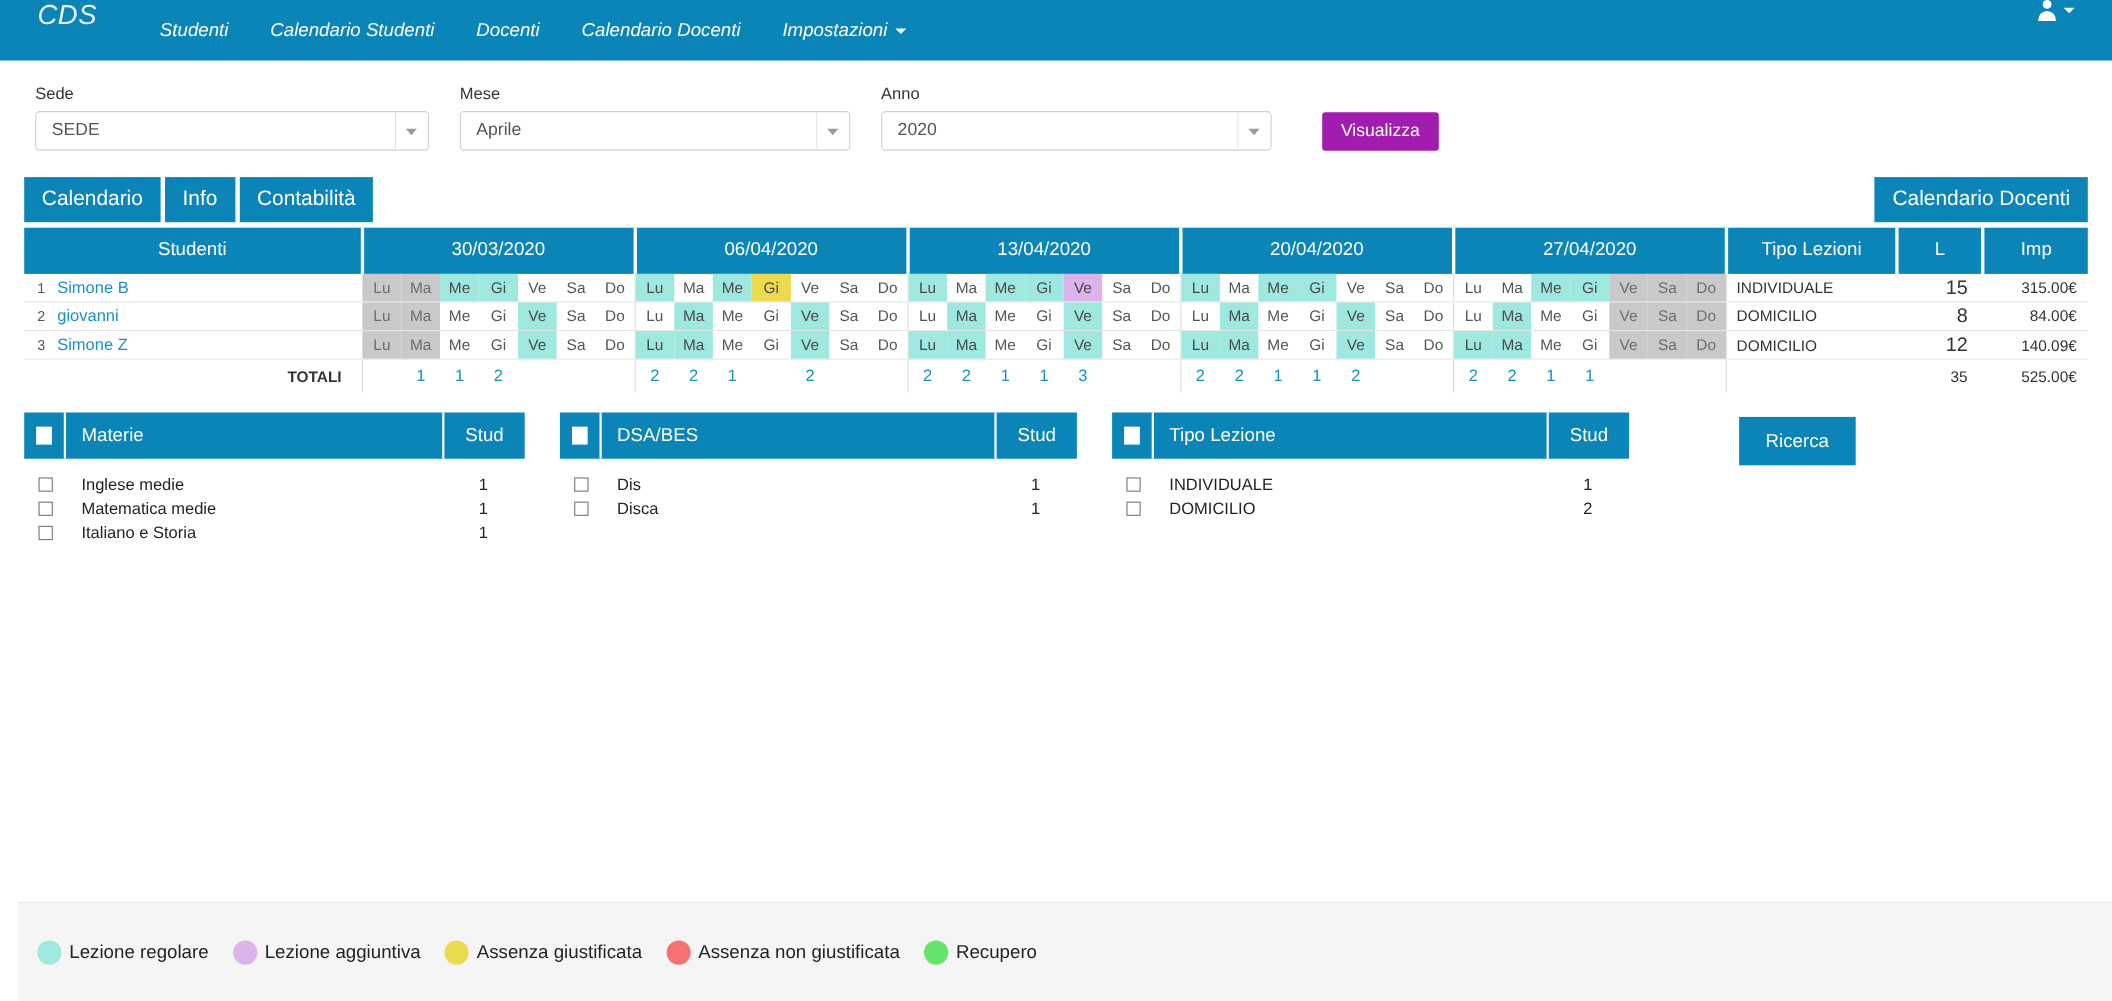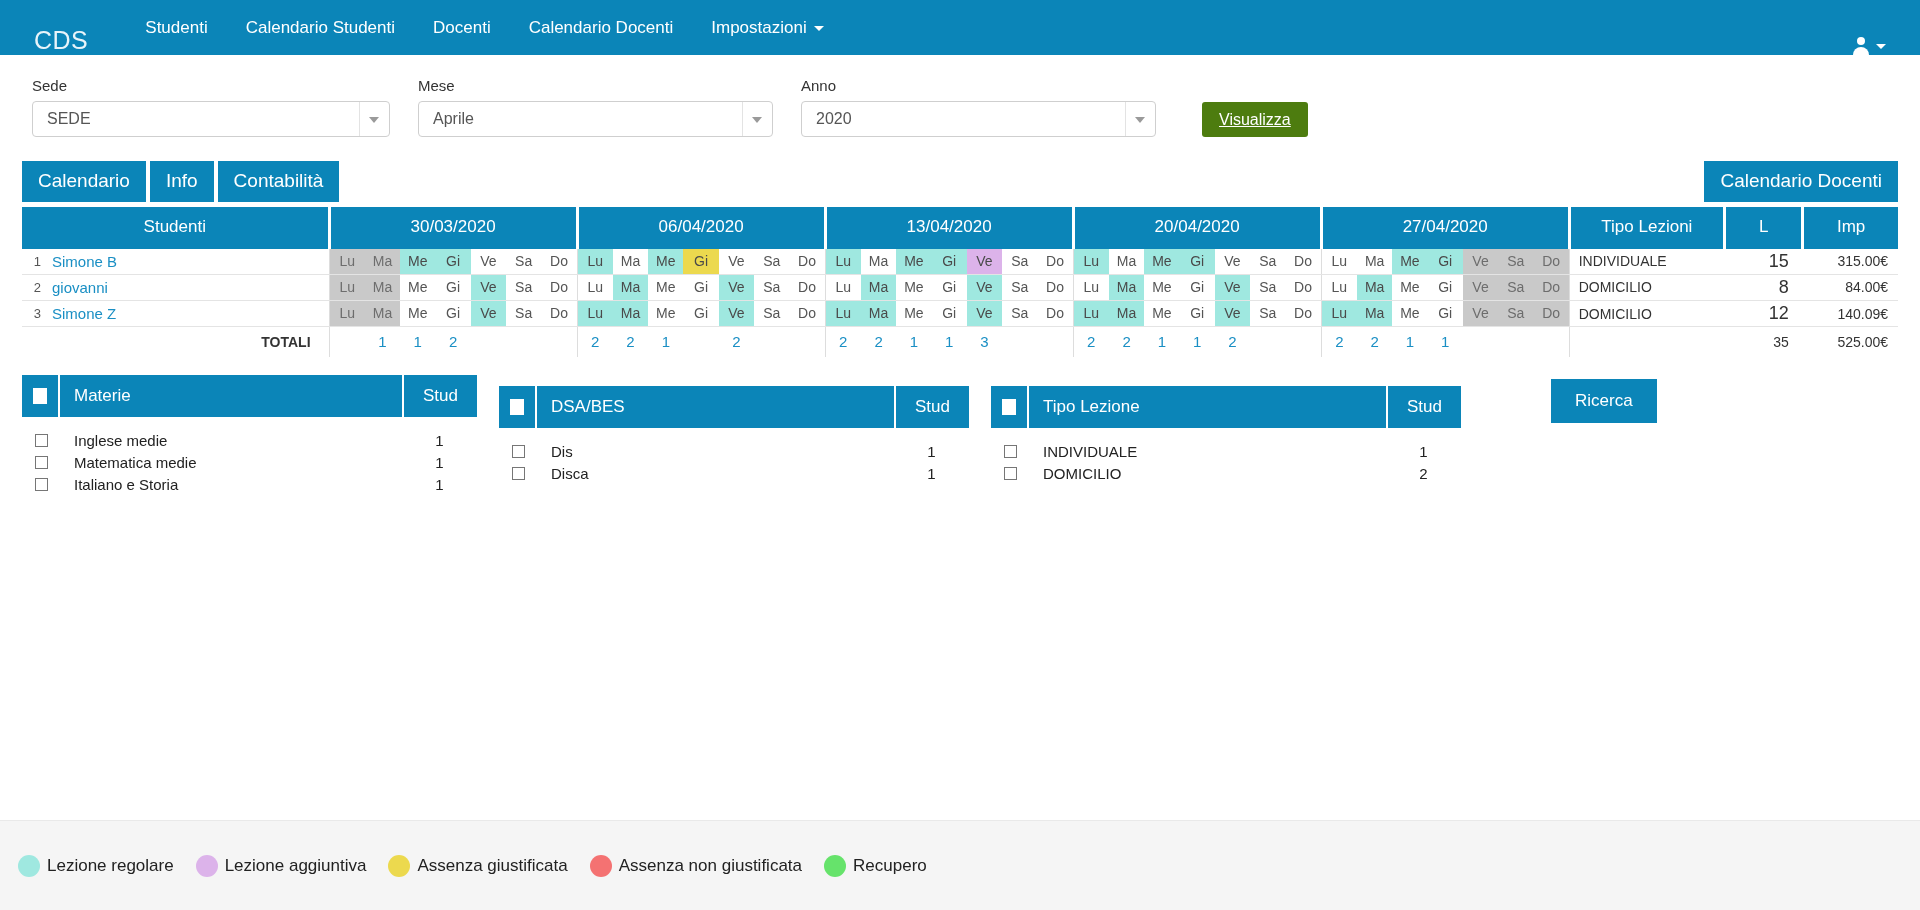--- a/index.html
+++ b/index.html
@@ -9,23 +9,24 @@
     background: #ffffff;
     font-family: "Liberation Sans", sans-serif;
     overflow: hidden;
   }
 
   
   .navbar {
     height: 55px;
     background: #0B85B8;
     display: flex;
-    align-items: flex-end;
+    align-items: flex-start;
     padding: 0 26px 0 34px;
     color: #ffffff;
+    font-style: italic;
   }
   .brand {
     font-size: 25px;
     color: #e8f4fa;
     letter-spacing: .5px;
     margin-right: 38px;
   }
   .nav-links { display: flex; align-items: center; gap: 0; }
   .nav-link {
     font-size: 17px;
@@ -81,25 +82,24 @@
     position: absolute; right: 10px; top: 50%; margin-top: -2px;
     border-left: 5px solid transparent;
     border-right: 5px solid transparent;
     border-top: 6px solid #9a9a9a;
   }
   .f-sede { width: 358px; }
   .f-mese { width: 355px; }
   .f-anno { width: 355px; }
   .gap-a { width: 28px; }
   .btn-primary {
-    background: #4d7c0f; color: #fff; border: none;
+    background: #a21caf; color: #fff; border: none;
     font-size: 16px; height: 35px; padding: 0 17px;
     border-radius: 3px; cursor: pointer;
     font-family: "Liberation Sans", sans-serif;
-    text-decoration: underline;
   }
 
   
   .tabrow {
     margin-top: 24px;
     padding: 0 22px 0 22px;
     display: flex; align-items: flex-end;
     position: relative;
   }
   .tab {
@@ -162,21 +162,21 @@
   td.totlabel { font-size: 14px; font-weight: bold; color: #333; text-align: right; padding-right: 18px; }
   .totdays { display: flex; }
   .totdays span {
     flex: 1 1 0; text-align: center; font-size: 15px; color: #1a8fc4;
   }
   td.totnum { font-size: 14px; color: #333; text-align: right; padding-right: 14px; }
   td.toteur { font-size: 14px; color: #333; text-align: right; padding-right: 10px; }
 
   
   .panels {
-    display: flex; padding: 0 22px; margin-top: 18px; gap: 7px; align-items: center;
+    display: flex; padding: 0 22px; margin-top: 18px; gap: 17px;
   }
   .panel { }
   .p1 { width: 455px; }
   .p2 { width: 470px; margin-left: 15px; }
   .p3 { width: 470px; margin-left: 15px; }
   .panel-head {
     display: flex; align-items: stretch;
     background: #0B85B8; color: #fff; height: 42px;
   }
   .ph-check {
@@ -206,21 +206,21 @@
   .btn-ricerca {
     margin-left: 83px; align-self: flex-start;
     background: #0B85B8; color: #fff; border: none;
     font-size: 17px; padding: 12px 24px; cursor: pointer;
     font-family: "Liberation Sans", sans-serif;
     margin-top: 4px;
   }
 
   
   .legend {
-    position: absolute; left: 0; right: 0; bottom: 0;
+    position: absolute; left: 16px; right: 0; bottom: 0;
     height: 90px; background: #f5f5f5;
     display: flex; align-items: center; padding-left: 18px;
     border-top: 1px solid #e9e9e9;
   }
   .leg-item { display: flex; align-items: center; margin-right: 22px; }
   .leg-dot { width: 22px; height: 22px; border-radius: 50%; margin-right: 7px; }
   .leg-txt { font-size: 17px; color: #222; }
 </style>
 </head>
 <body>

